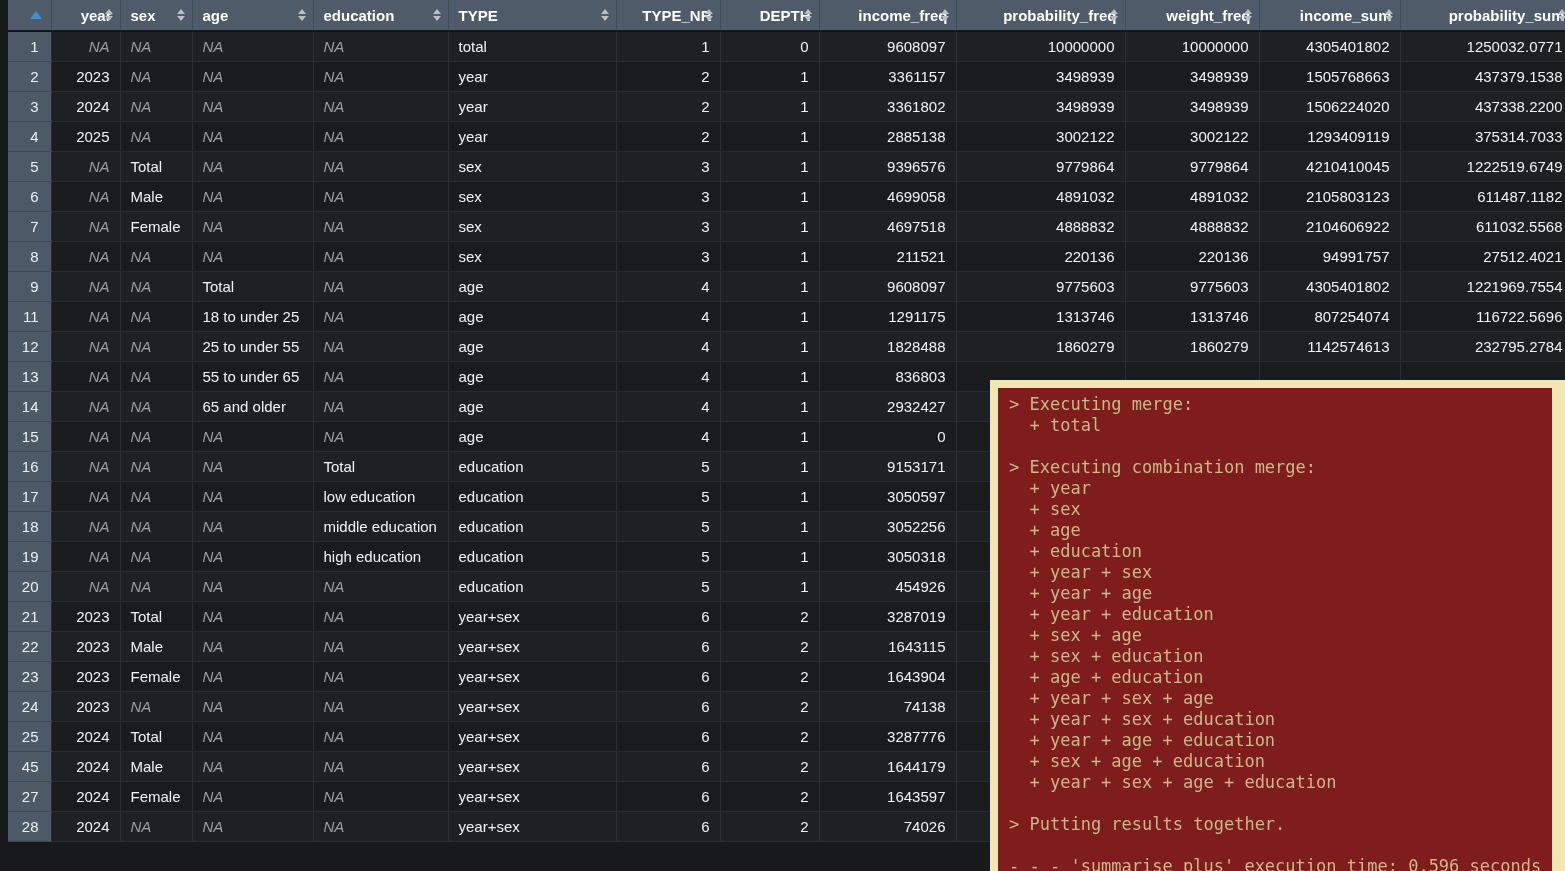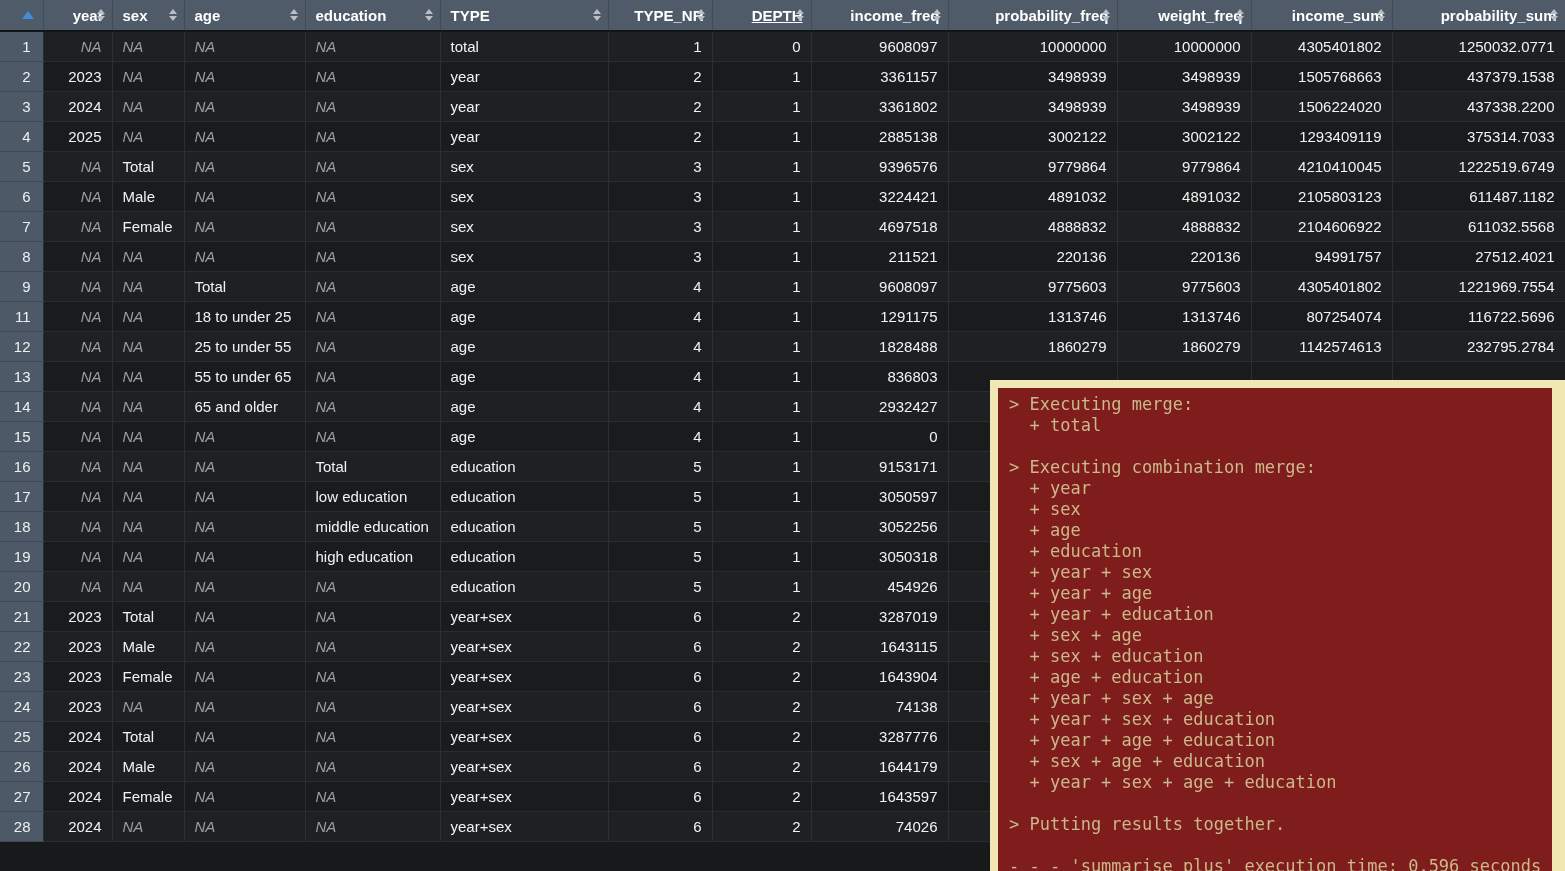--- a/index.html
+++ b/index.html
@@ -2,21 +2,21 @@
 <html><head>
 <meta charset="utf-8">
 <style>
   * { box-sizing: border-box; margin: 0; padding: 0; }
   html,body { width:1565px; height:871px; overflow:hidden; }
   body {
     background:#17191B;
     font-family:"Liberation Sans", sans-serif;
     position:relative;
   }
-  .viewer { position:absolute; inset:0; }
+  .viewer { position:absolute; inset:0;padding-left:8px; }
 
   table.data-table {
     width:1565px; border-collapse:collapse; table-layout:fixed;
     font-size:15px; color:#F2F2F2;
   }
   thead th {
     background:#4F5B68; color:#FFFFFF; font-weight:bold;
     height:31px; padding:0 8px 0 10px; position:relative;
     border-right:1px solid #414D59; border-bottom:2px solid #121619;
     text-align:left; white-space:nowrap; overflow:hidden;
@@ -100,21 +100,21 @@
               <i class="t-up"></i>
               <i class="t-dn"></i>
             </span></th>
           <th class="al-r" style="width: 104px; margin-top: 25px;">
             <span class="h-label">TYPE_NR</span>
             <span class="sort-arrows">
               <i class="t-up"></i>
               <i class="t-dn"></i>
             </span>
           </th>
-          <th class="al-r" style="width: 99px; text-decoration: underline;">
+          <th class="al-r" style="width: 99px;">
             <span class="h-label">DEPTH</span>
             <span class="sort-arrows">
               <i class="t-up"></i>
               <i class="t-dn"></i>
             </span>
           </th>
           <th class="al-r" style="width: 137px;">
             <span class="h-label">income_freq</span>
             <span class="sort-arrows">
               <i class="t-up"></i>
@@ -229,21 +229,21 @@
         </tr>
         <tr>
           <td class="gut al-r">6</td>
           <td class="cell al-r na">NA</td>
           <td class="cell al-l">Male</td>
           <td class="cell al-l na">NA</td>
           <td class="cell al-l na">NA</td>
           <td class="cell al-l">sex</td>
           <td class="cell al-r">3</td>
           <td class="cell al-r">1</td>
-          <td class="cell al-r">3224421</td>
+          <td class="cell al-r">4699058</td>
           <td class="cell al-r">4891032</td>
           <td class="cell al-r">4891032</td>
           <td class="cell al-r">2105803123</td>
           <td class="cell al-r">611487.1182</td>
         </tr>
         <tr>
           <td class="gut al-r">7</td>
           <td class="cell al-r na">NA</td>
           <td class="cell al-l">Female</td>
           <td class="cell al-l na">NA</td>
@@ -506,21 +506,21 @@
           <td class="cell al-l">year+sex</td>
           <td class="cell al-r">6</td>
           <td class="cell al-r">2</td>
           <td class="cell al-r">3287776</td>
           <td class="cell al-r"></td>
           <td class="cell al-r"></td>
           <td class="cell al-r"></td>
           <td class="cell al-r"></td>
         </tr>
         <tr>
-          <td class="gut al-r">26</td>
+          <td class="gut al-r">45</td>
           <td class="cell al-r">2024</td>
           <td class="cell al-l">Male</td>
           <td class="cell al-l na">NA</td>
           <td class="cell al-l na">NA</td>
           <td class="cell al-l">year+sex</td>
           <td class="cell al-r">6</td>
           <td class="cell al-r">2</td>
           <td class="cell al-r">1644179</td>
           <td class="cell al-r"></td>
           <td class="cell al-r"></td>

